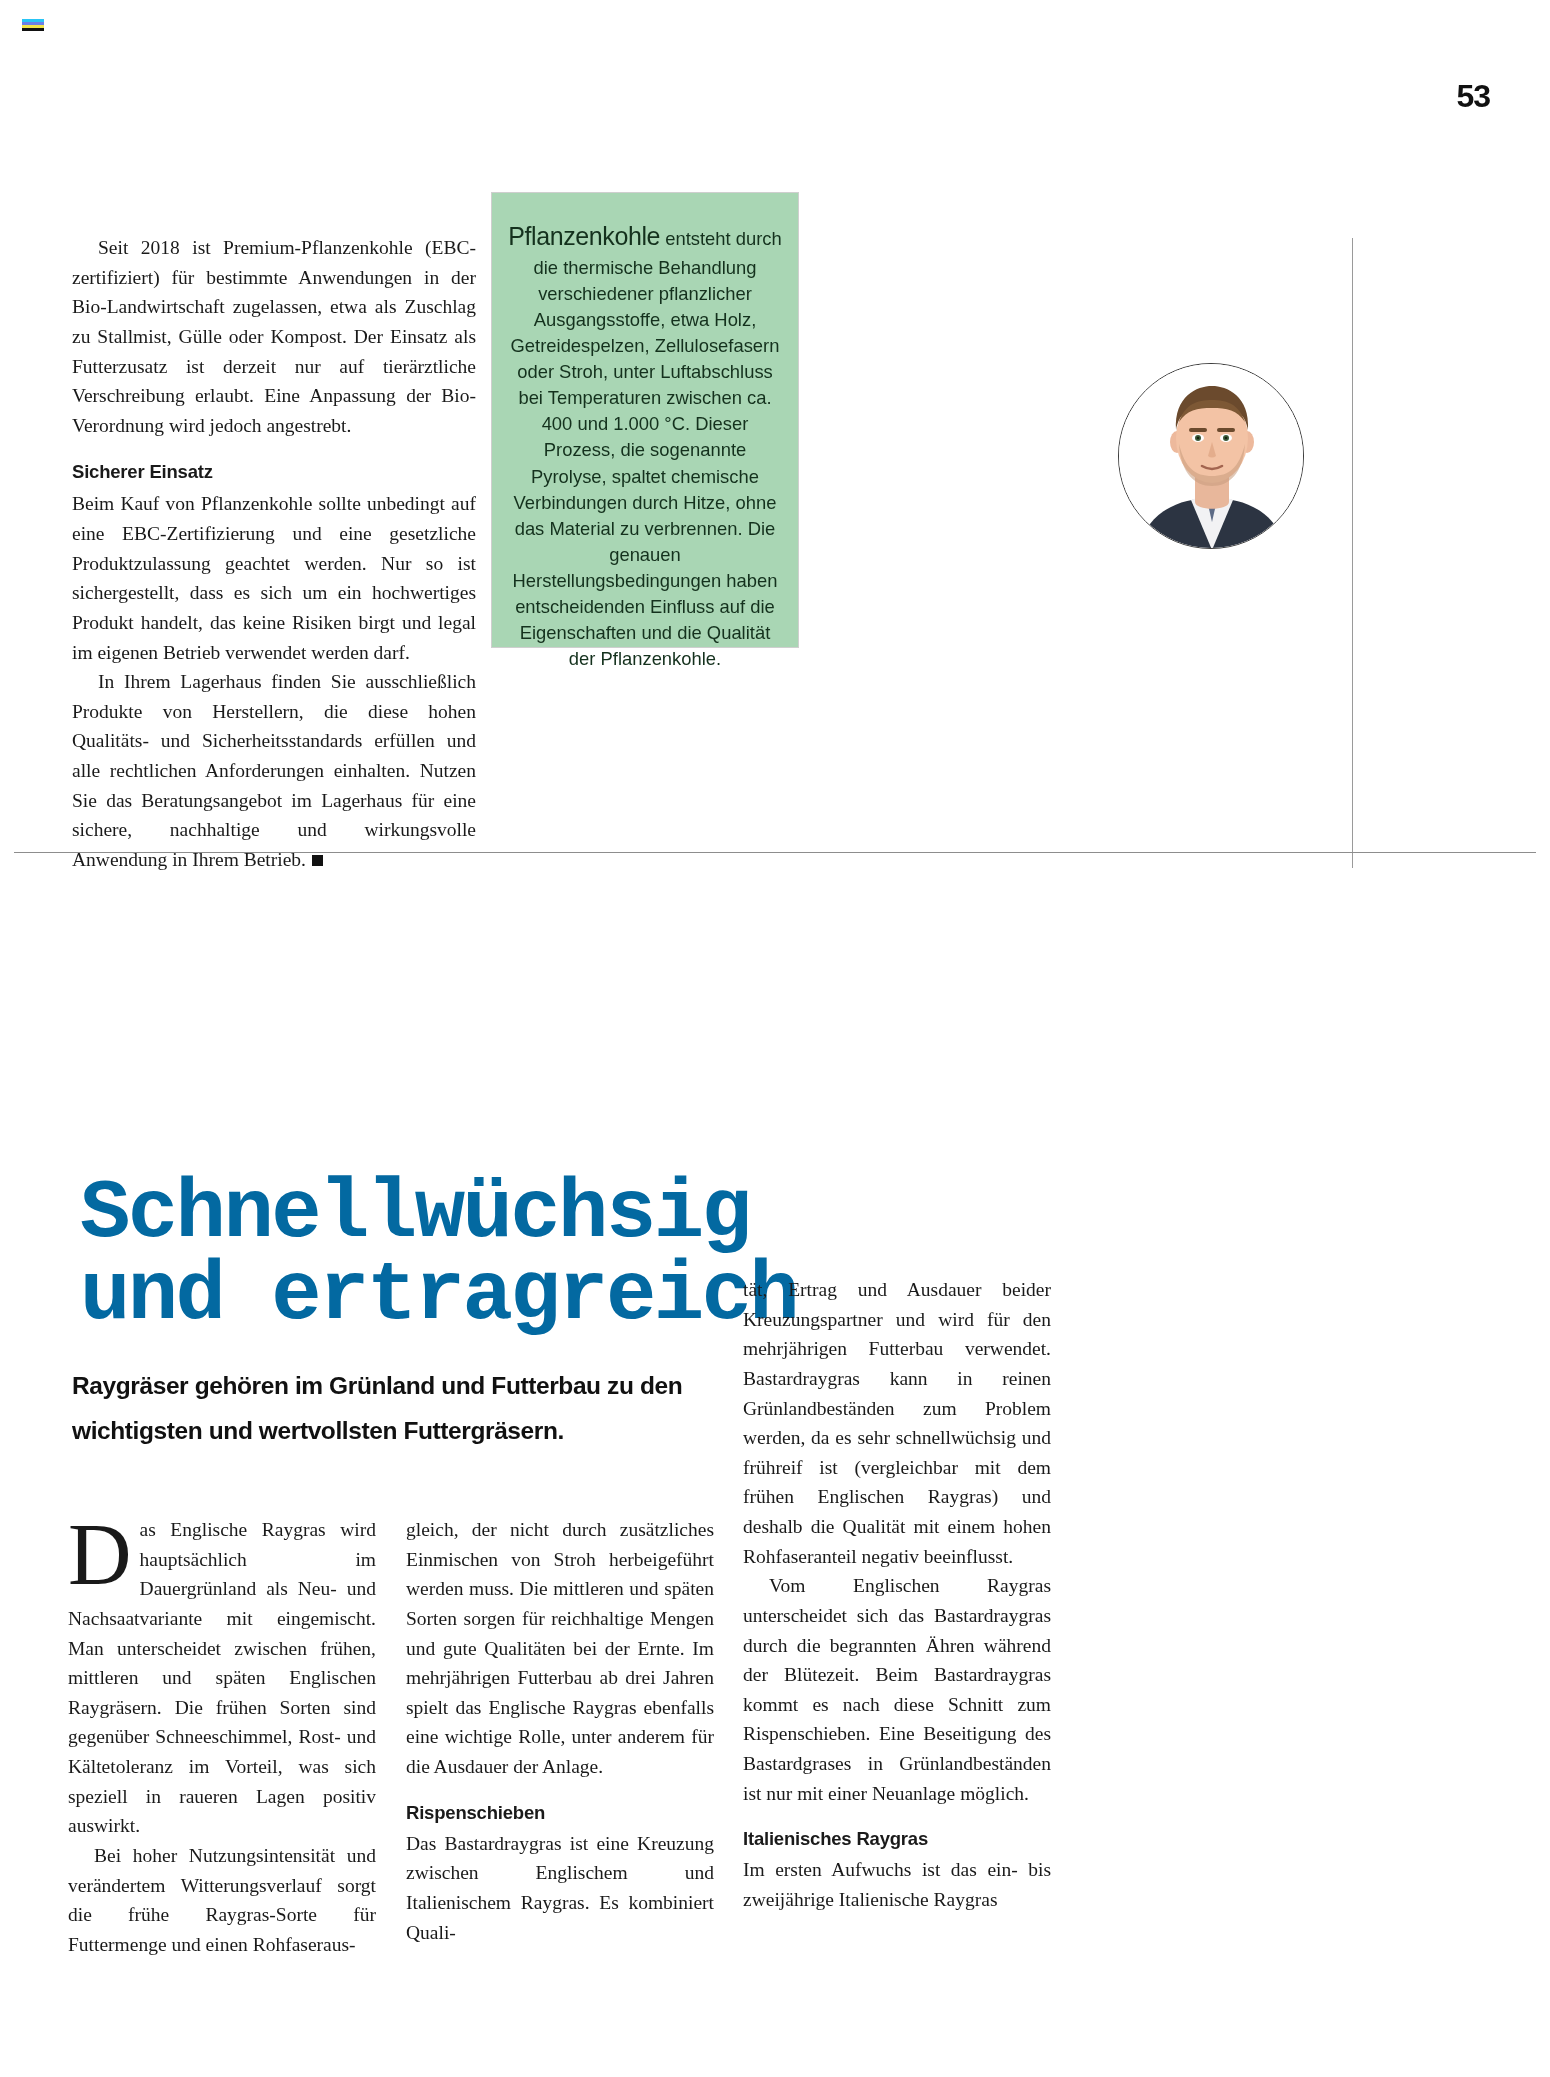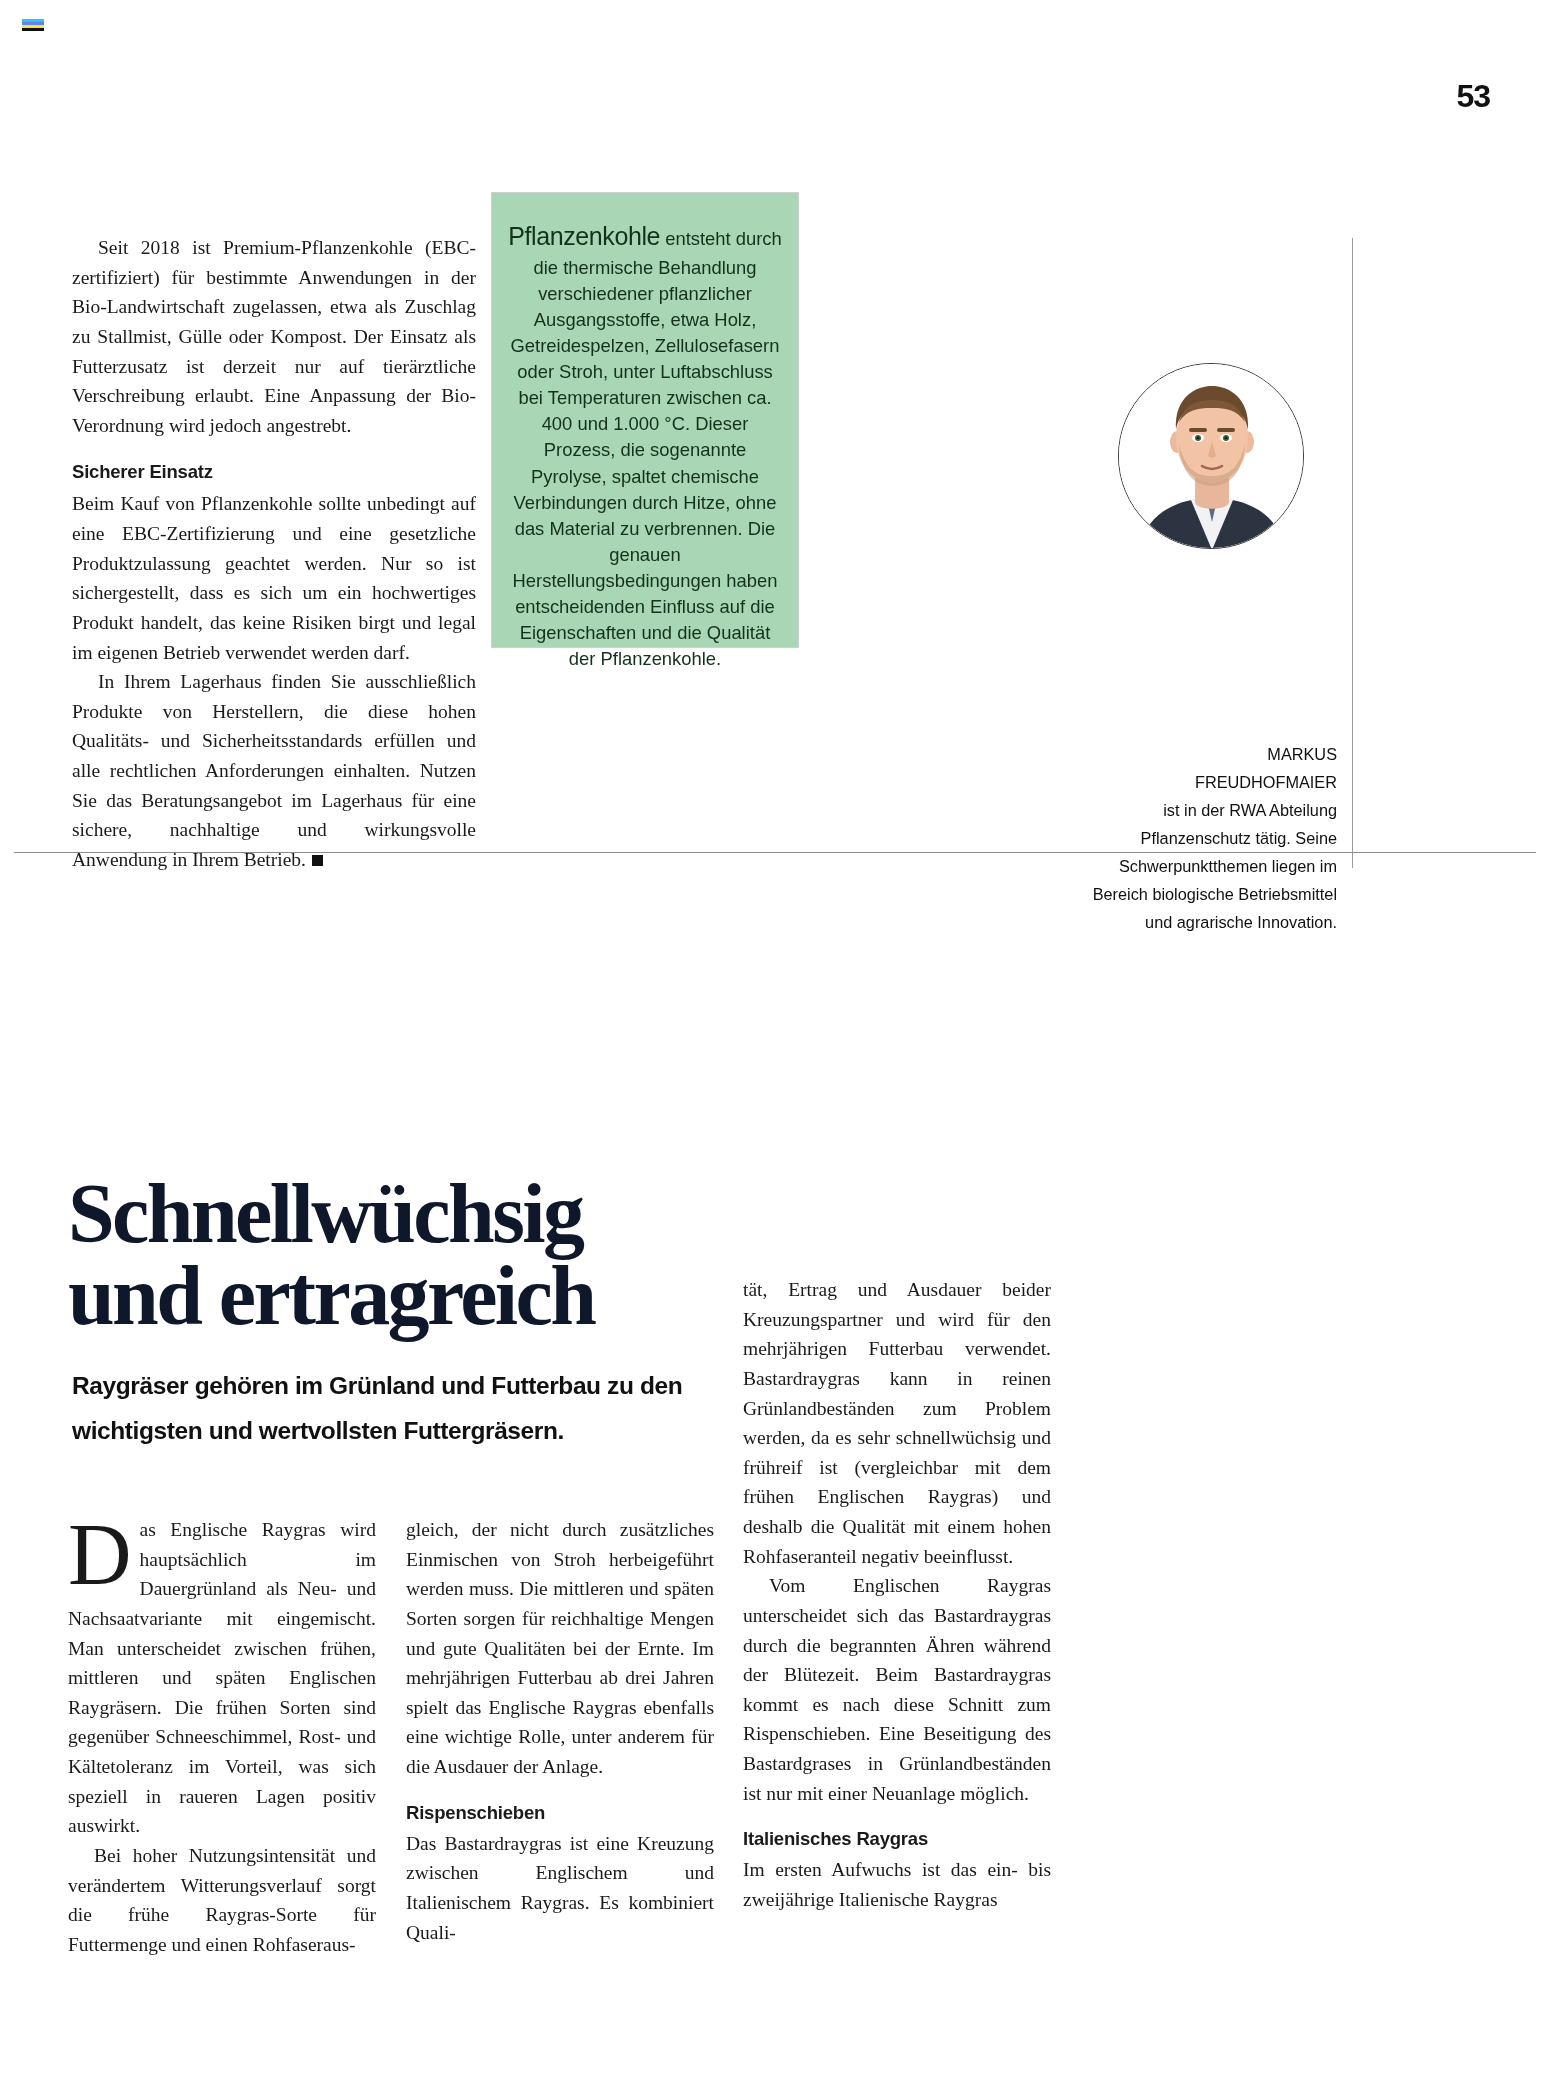--- a/index.html
+++ b/index.html
@@ -84,24 +84,24 @@
   }
 
   
   .hr-main {
     position:absolute; left:14px; top:852px;
     width:1522px; height:1px; background:#8d8d8d;
   }
 
   
   .headline {
-    position:absolute; left:68px; top:1173px; width:800px;
-    font-family:Liberation Serif, serif;
+    position:absolute; left:80px; top:1173px; width:800px;
+    font-family:Liberation Mono, monospace;
     font-weight:bold; font-size:84px; line-height:0.98;
-    letter-spacing:-2.6px; color:#0f172a;
+    letter-spacing:-2.6px; color:#0369a1;
   }
   .standfirst {
     position:absolute; left:72px; top:1363px; width:620px;
     font-family:"Liberation Sans", sans-serif;
     font-weight:bold; font-size:24.5px; line-height:1.85;
     letter-spacing:-0.4px; color:#111;
   }
 
   .cols {
     position:absolute; left:68px; top:1515px;
@@ -185,25 +185,20 @@
       <circle cx="107" cy="74" r="3" fill="#3b5a3a"></circle>
       <circle cx="79" cy="74" r="1.3" fill="#16210f"></circle>
       <circle cx="107" cy="74" r="1.3" fill="#16210f"></circle>
 
       <path d="M93 78 L89 92 q4 3 8 0 Z" fill="#e0a786" opacity="0.8"></path>
 
       <path d="M83 102 q10 6 20 0" stroke="#a3654f" stroke-width="2.6" fill="none" stroke-linecap="round"></path>
     </svg>
   </div>
 
-  <div class="bio">
-    <div class="name">MARKUS</div>
-    <div class="name">FREUDHOFMAIER</div>
-    <div>ist in der RWA Abteilung Pflanzenschutz tätig. Seine Schwerpunktthemen liegen im Bereich biologische Betriebsmittel und agrarische Innovation.</div>
-  </div>
 
   <div class="vrule"></div>
 </div>
 
 <div class="hr-main"></div>
 
 <div class="headline">
   <div>Schnellwüchsig</div>
   <div>und ertragreich</div>
 </div>

